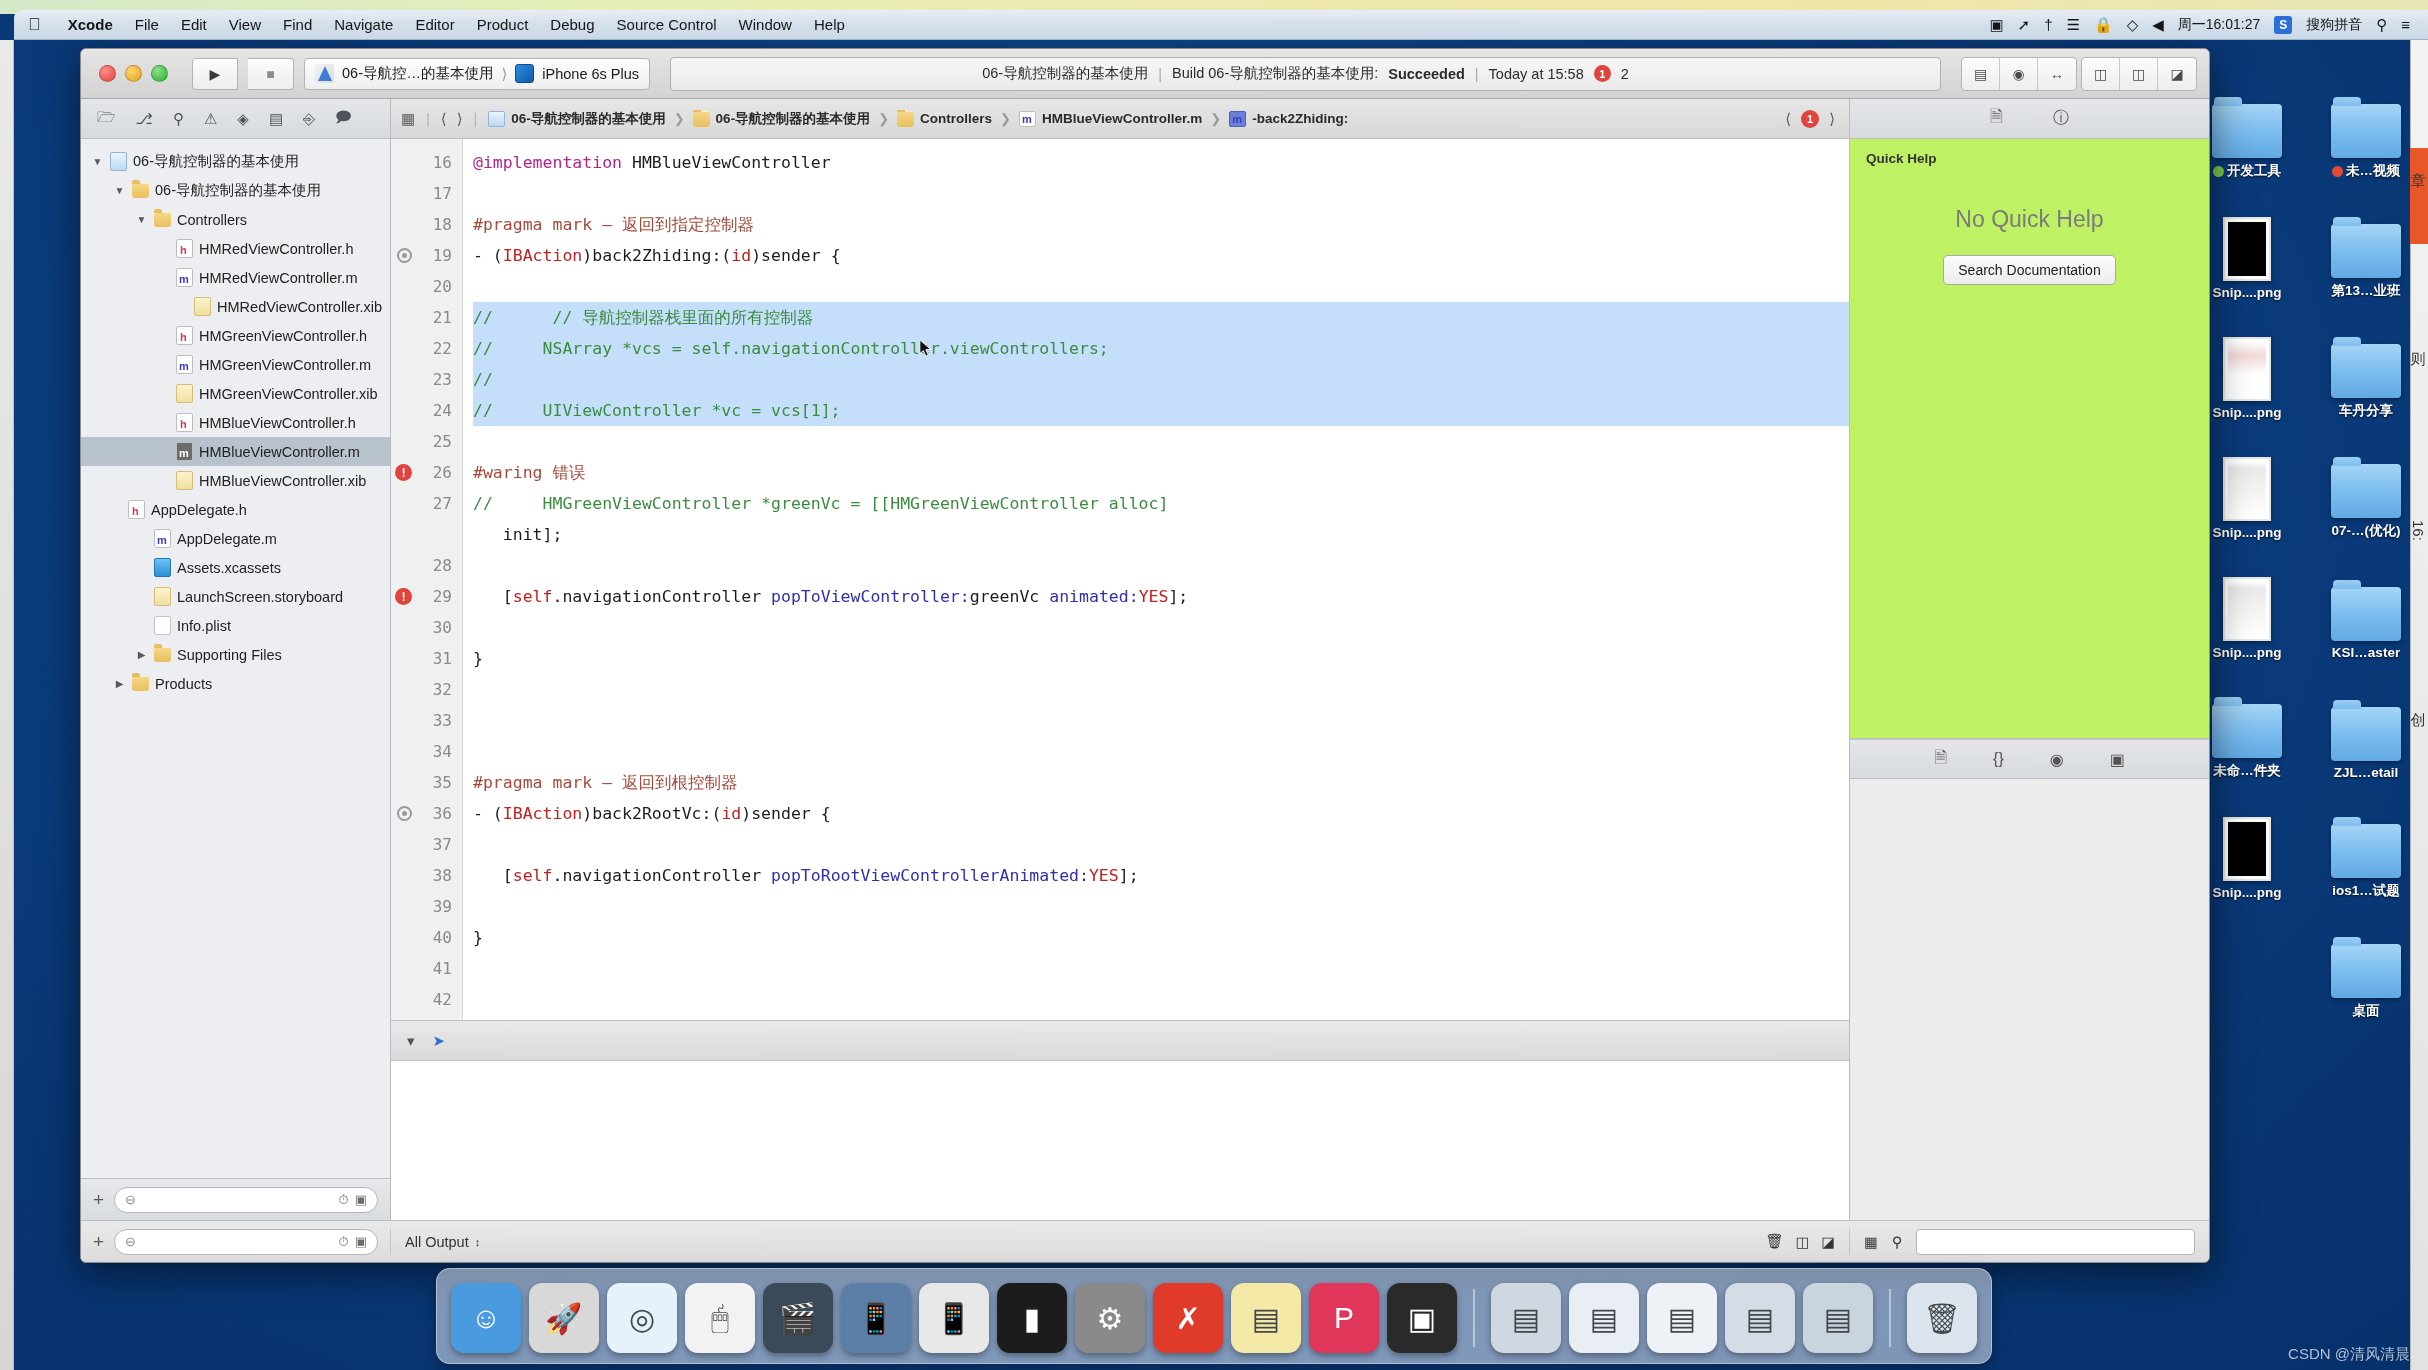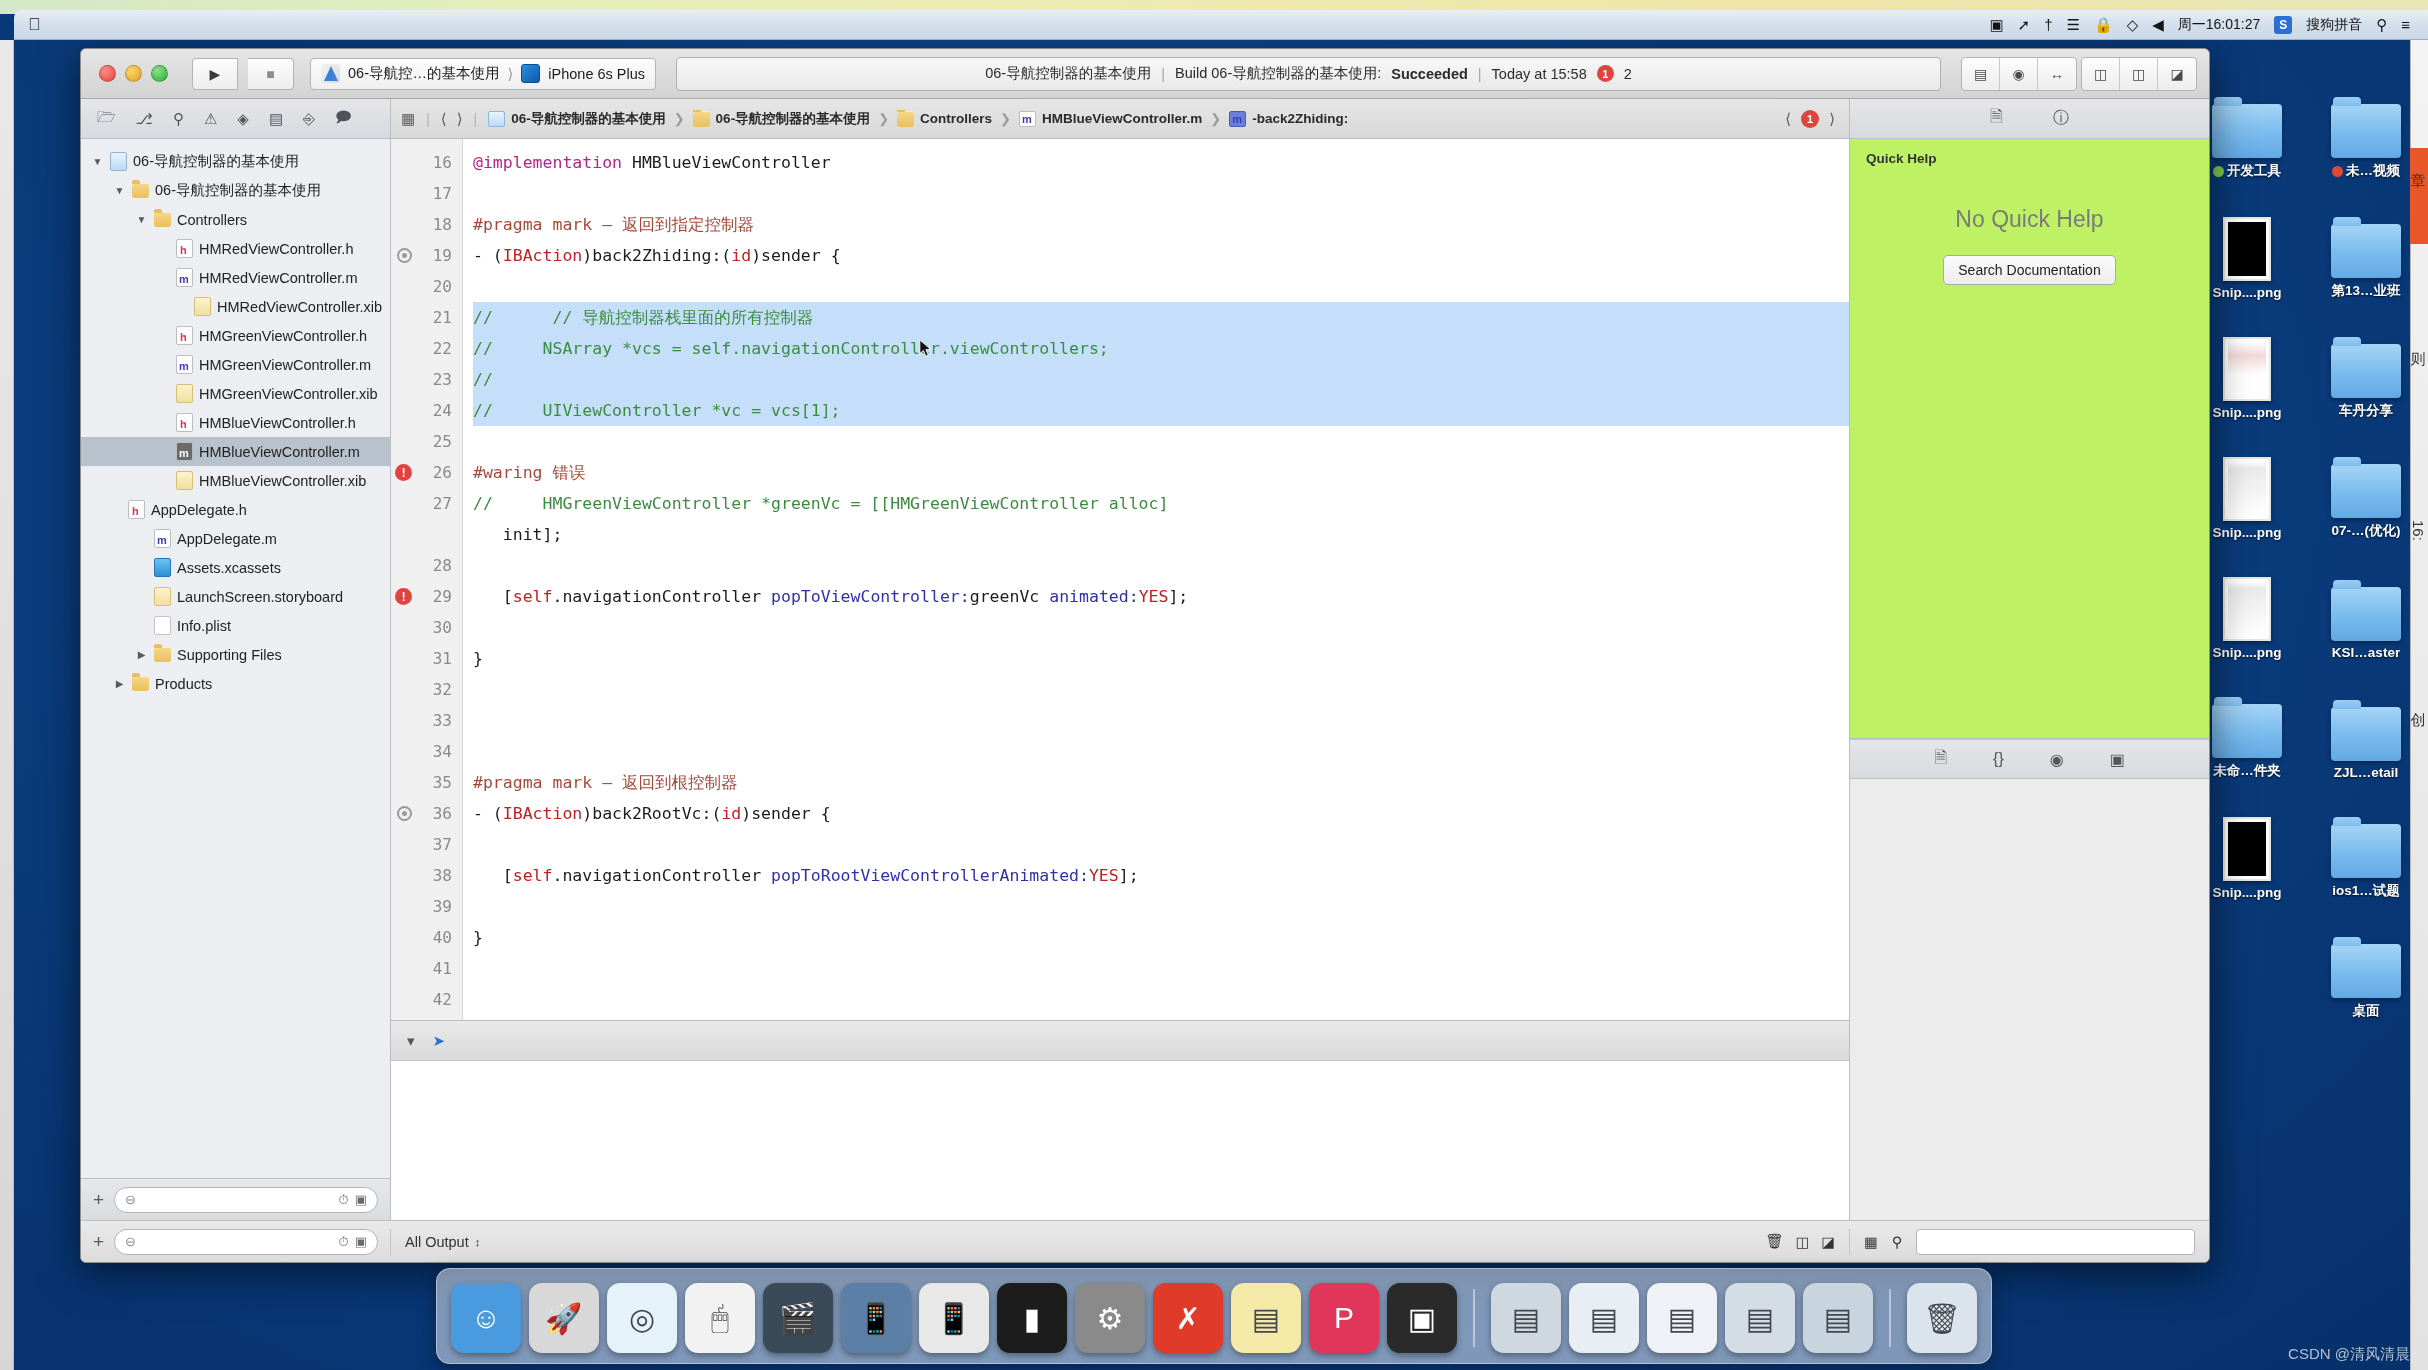--- a/index.html
+++ b/index.html
@@ -78,21 +78,21 @@
     background:linear-gradient(180deg,#fdfdfd,#ededed);
     display:flex; align-items:center; justify-content:center;
     font-size:14px; color:#3a3a3a;
   }
   .tb-btn.run { border-radius:4px 0 0 4px; }
   .tb-btn.stop { border-radius:0 4px 4px 0; border-left:none; color:#8d8d8d;}
   .scheme-box {
     height:32px; border:1px solid #b4b4b4; border-radius:4px;
     background:linear-gradient(180deg,#fdfdfd,#efefef);
     display:flex; align-items:center; padding:0 10px; gap:8px;
-    font-size:14.5px; color:#1c1c1c; margin-left:6px;
+    font-size:14.5px; color:#1c1c1c; 
   }
   .scheme-sep { color:#9a9a9a; font-size:15px; }
   .xc-appicon {
     width:19px;height:19px;
     background:linear-gradient(135deg,#f2f2f2,#dcdcdc);
     border-radius:3px; position:relative; overflow:hidden;
   }
   .xc-appicon:after{
     content:""; position:absolute; left:3px; top:2px;
     border-left:7px solid transparent; border-right:7px solid transparent;
@@ -467,20 +467,34 @@
     <div class="dicon">
       <div class="art">
         <div class="folder-art"></div>
       </div>
       <div class="lbl">桌面</div>
     </div>
   </div>
 
 <div id="menubar">
   <span class="apple"></span>
+  <div id="menubar-items" style="display:flex;align-items:center;">
+      <span class="menu-item bold">Xcode</span>
+      <span class="menu-item">File</span>
+      <span class="menu-item">Edit</span>
+      <span class="menu-item">View</span>
+      <span class="menu-item">Find</span>
+      <span class="menu-item">Navigate</span>
+      <span class="menu-item">Editor</span>
+      <span class="menu-item">Product</span>
+      <span class="menu-item">Debug</span>
+      <span class="menu-item">Source Control</span>
+      <span class="menu-item">Window</span>
+      <span class="menu-item">Help</span>
+    </div>
   <div id="menubar-right">
     <span class="mb-icon">▣</span>
     <span class="mb-icon">➚</span>
     <span class="mb-icon">†</span>
     <span class="mb-icon">☰</span>
     <span class="mb-icon">🔒</span>
     <span class="mb-icon">◇</span>
     <span class="mb-icon">◀</span>
     <span>周一16:01:27</span>
     <span class="sogou-badge">S</span>

